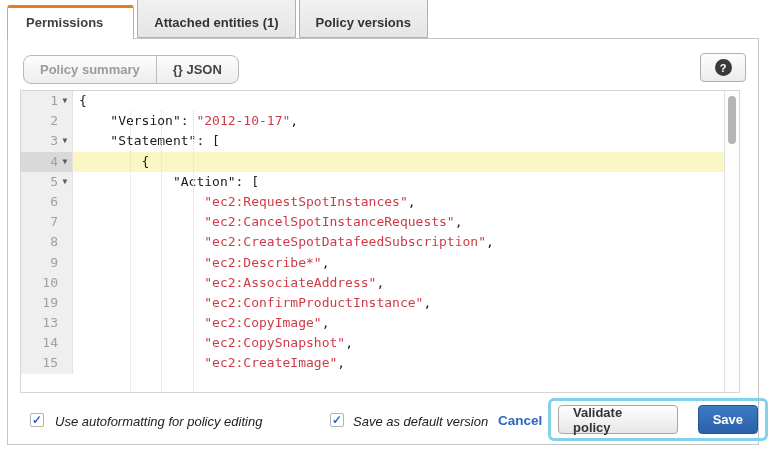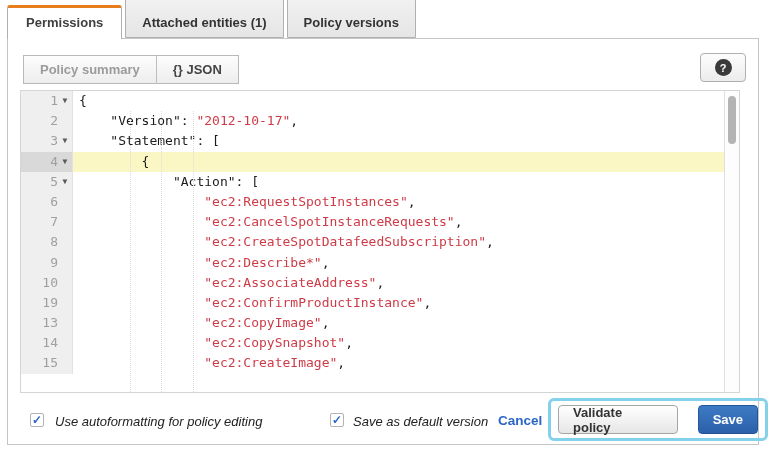--- a/index.html
+++ b/index.html
@@ -11,28 +11,28 @@
   .panel { position:absolute; left:7px; top:38px; width:752px; height:407px;
            background:#fff; border:1px solid #c6c6c6; }
 
   
   .tabs { position:absolute; left:7px; top:7px; height:32px; display:flex;
           align-items:flex-end; gap:3px; z-index:3; }
   .tab { font-size:13px; font-weight:bold; color:#3f3f3f; white-space:nowrap;
          cursor:pointer; }
   .tab.active { background:#fff; border:1px solid #b0b0b0; border-bottom:none;
                 border-top:3px solid #e87d1e; border-radius:3px 3px 0 0;
-                padding:7px 18px 9px 18px; }
+                padding:7px 30px 9px 18px; }
   .tab.inactive { background:linear-gradient(#f3f3f3,#e5e5e5);
                   border:1px solid #b0b0b0; border-radius:3px 3px 0 0;
                   padding:22px 16px 7px 16px; margin-bottom:1px; color:#333; }
 
   
   .seg-group { position:absolute; left:23px; top:55px; height:29px; display:flex;
-               border:1px solid #b9b9b9; border-radius:0; overflow:hidden;
+               border:1px solid #b9b9b9; border-radius:8px; overflow:hidden;
                background:linear-gradient(#fdfdfd,#ededed); z-index:4; }
   .seg { display:flex; align-items:center; padding:0 16px; font-size:13px;
          font-weight:bold; cursor:pointer; }
   .seg.dim { color:#9b9b9b; }
   .seg.dark { color:#444; border-left:1px solid #bdbdbd; }
   .help-btn { position:absolute; left:700px; top:53px; width:46px; height:29px;
               border:1px solid #b0b0b0; border-radius:4px;
               background:linear-gradient(#fdfdfd,#ececec); display:flex;
               align-items:center; justify-content:center; cursor:pointer; z-index:4; }
   .help-circle { width:17px; height:17px; border-radius:50%; background:#3a3a3a;

